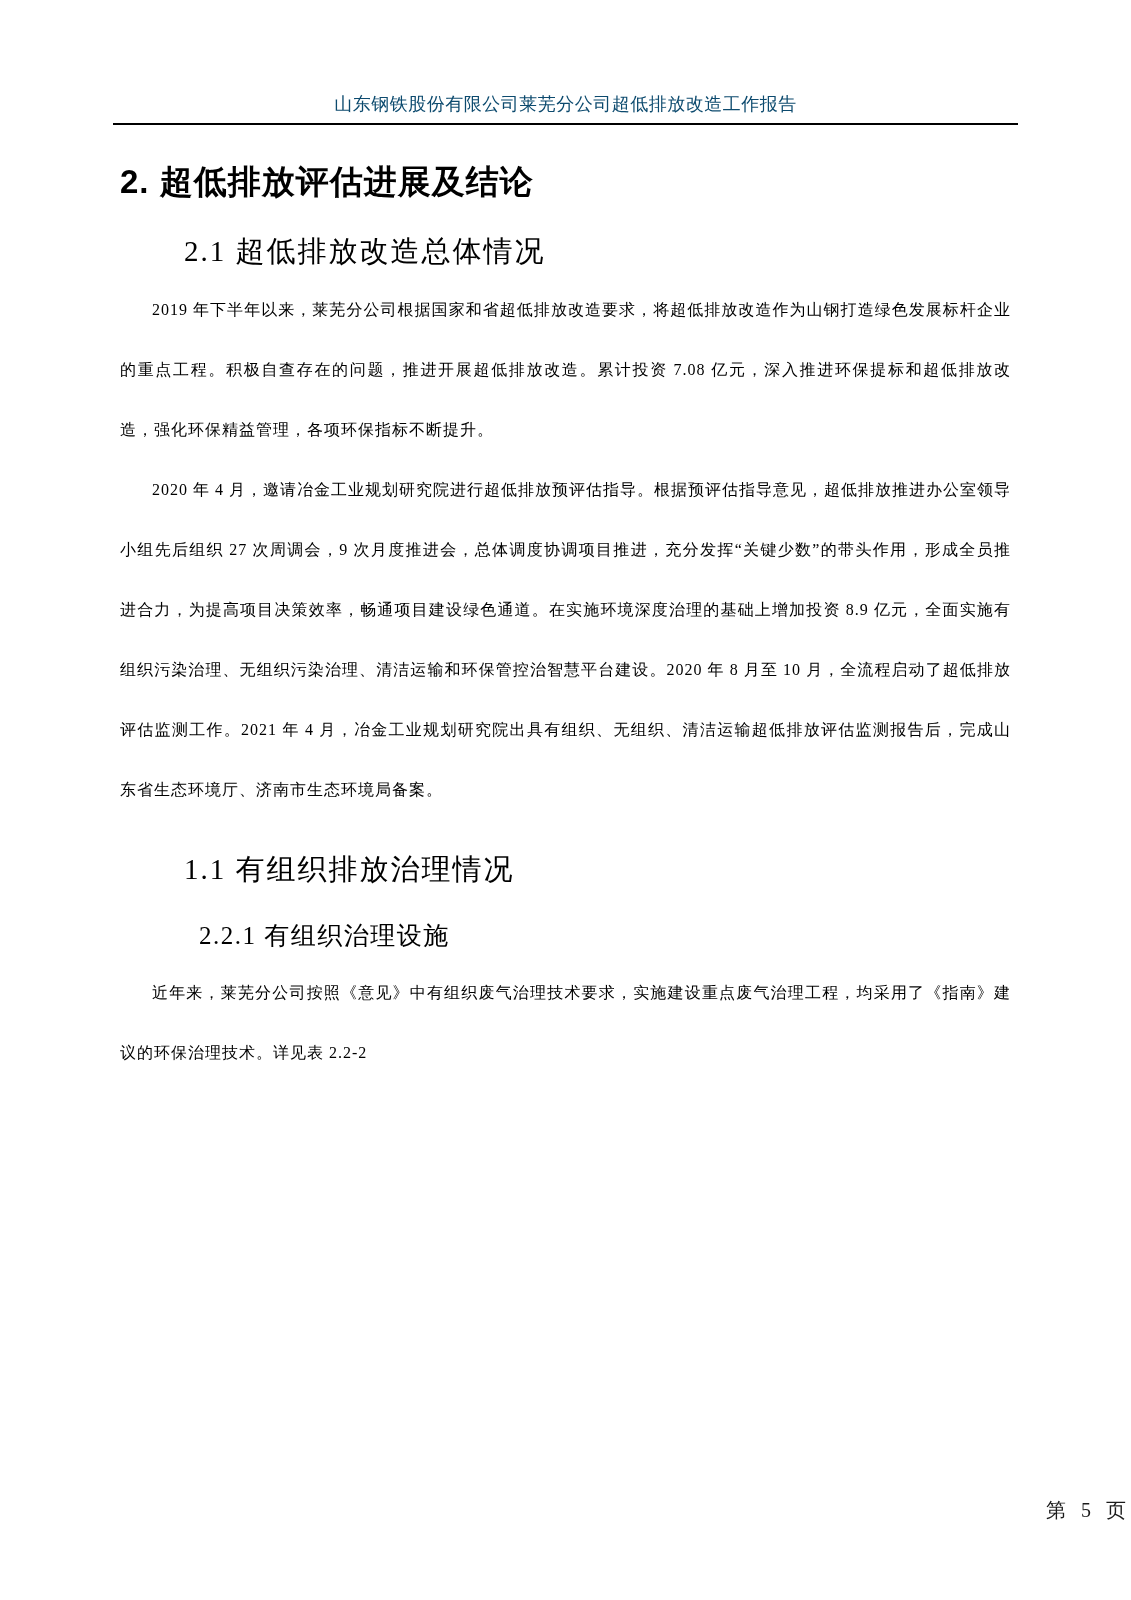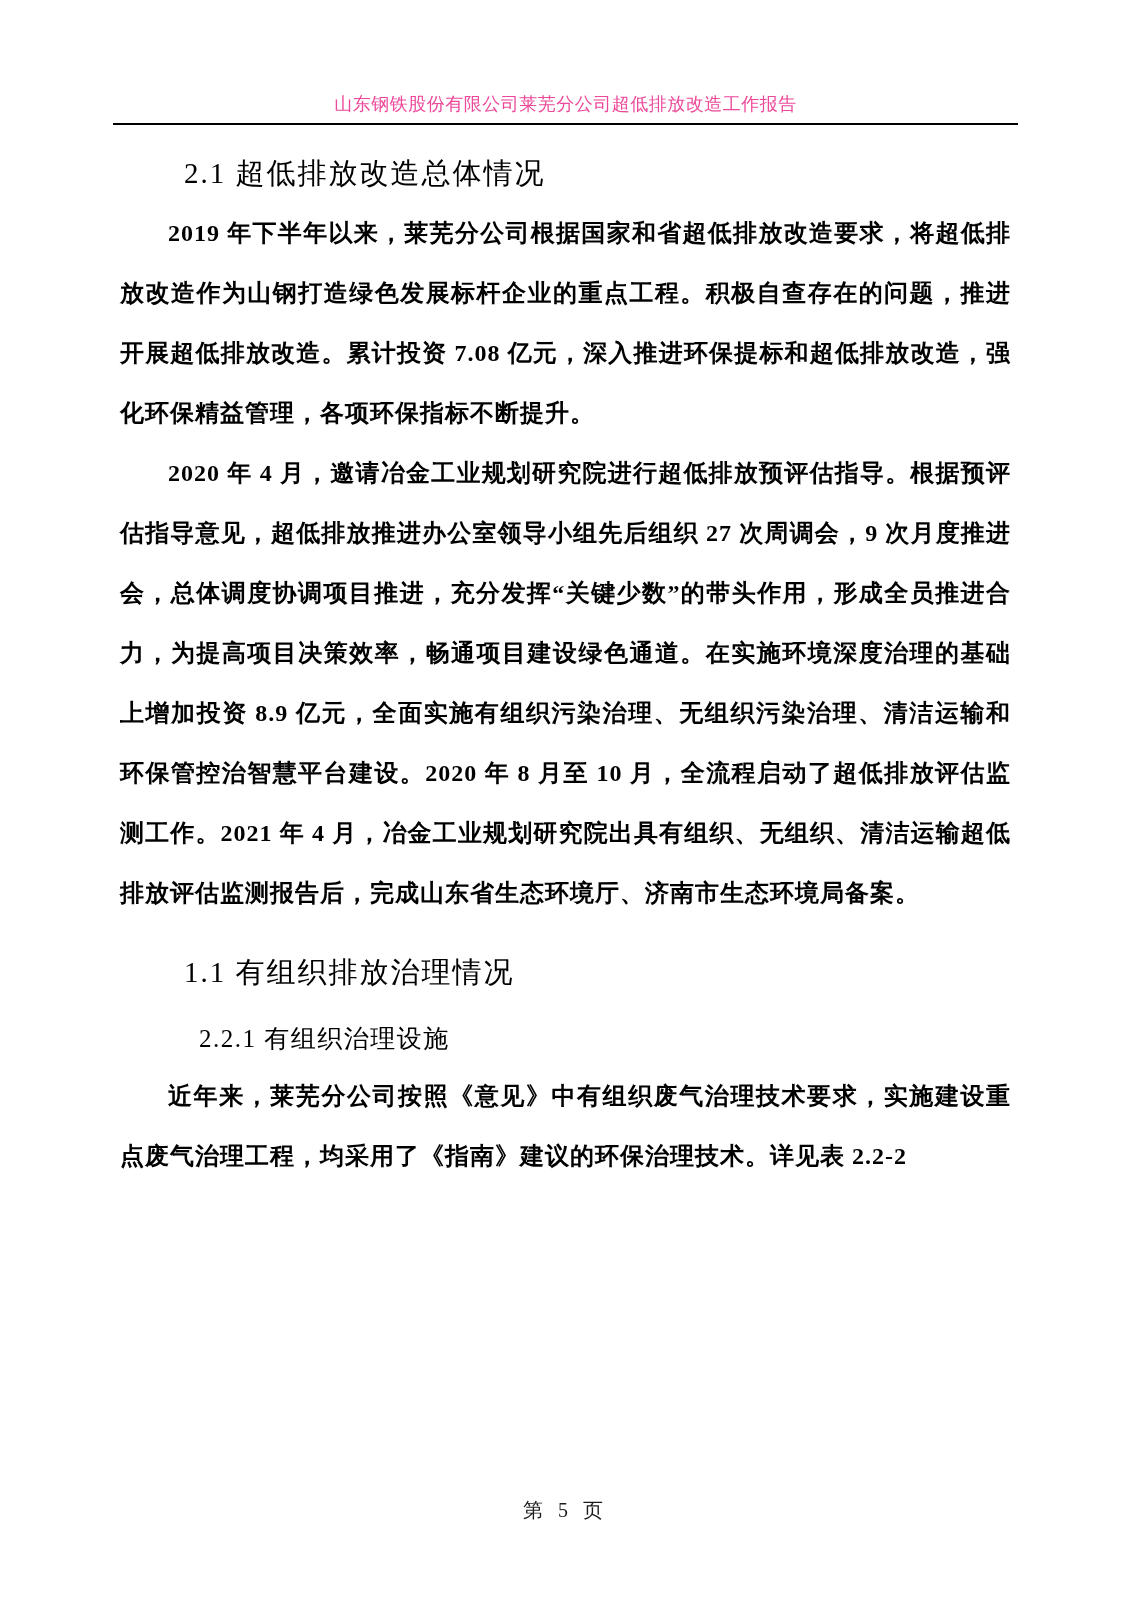--- a/index.html
+++ b/index.html
@@ -21,21 +21,21 @@
     top: 92px;
     left: 113px;
     width: 905px;
     text-align: center;
     border-bottom: 2px solid #000000;
     padding-bottom: 7px;
   }
   .header-title {
     font-size: 18px;
     letter-spacing: 0.5px;
-    color: #ec4899;
+    color: #0c4a6e;
     font-family: Liberation Sans, sans-serif;
   }
   .content {
     position: absolute;
     top: 124px;
     left: 120px;
     width: 891px;
   }
   .chapter-heading {
     margin: 38px 0 0 0;
@@ -56,57 +56,57 @@
   .subsection-heading {
     margin: 34px 0 0 79px;
     font-family: "Liberation Serif", "DejaVu Serif", serif;
     font-weight: normal;
     font-size: 25px;
     line-height: 1.2;
     letter-spacing: 1.5px;
   }
   .body-para {
     margin: 12px 0 0 0;
-    font-size: 24px;
+    font-size: 16px;
     line-height: 60px;
     letter-spacing: 1px;
     text-indent: 2em;
     text-align: justify;
     text-justify: inter-character;
     word-break: break-all;
-    font-weight: bold;
   }
   .body-para + .body-para {
     margin-top: 0;
   }
   .page-footer {
     position: absolute;
     left: 0;
     bottom: 76px;
     width: 100%;
-    text-align: center;
+    text-align: right;
     margin-top: 9px;
   }
   .page-number {
     font-size: 20px;
     letter-spacing: 5px;
     color: #1a1a1a;
   }
 </style>
 </head>
 <body>
 
 <div class="page">
 
   <div class="page-header">
     <span class="header-title">山东钢铁股份有限公司莱芜分公司超低排放改造工作报告</span>
   </div>
 
   <div class="content">
 
+    <div class="chapter-heading">2. 超低排放评估进展及结论</div>
 
     <div class="section-heading">2.1 超低排放改造总体情况</div>
 
     <p class="body-para">2019 年下半年以来，莱芜分公司根据国家和省超低排放改造要求，将超低排放改造作为山钢打造绿色发展标杆企业的重点工程。积极自查存在的问题，推进开展超低排放改造。累计投资 7.08 亿元，深入推进环保提标和超低排放改造，强化环保精益管理，各项环保指标不断提升。</p>
 
     <p class="body-para">2020 年 4 月，邀请冶金工业规划研究院进行超低排放预评估指导。根据预评估指导意见，超低排放推进办公室领导小组先后组织 27 次周调会，9 次月度推进会，总体调度协调项目推进，充分发挥“关键少数”的带头作用，形成全员推进合力，为提高项目决策效率，畅通项目建设绿色通道。在实施环境深度治理的基础上增加投资 8.9 亿元，全面实施有组织污染治理、无组织污染治理、清洁运输和环保管控治智慧平台建设。2020 年 8 月至 10 月，全流程启动了超低排放评估监测工作。2021 年 4 月，冶金工业规划研究院出具有组织、无组织、清洁运输超低排放评估监测报告后，完成山东省生态环境厅、济南市生态环境局备案。</p>
 
     <div class="section-heading">1.1 有组织排放治理情况</div>
 
     <div class="subsection-heading">2.2.1 有组织治理设施</div>

